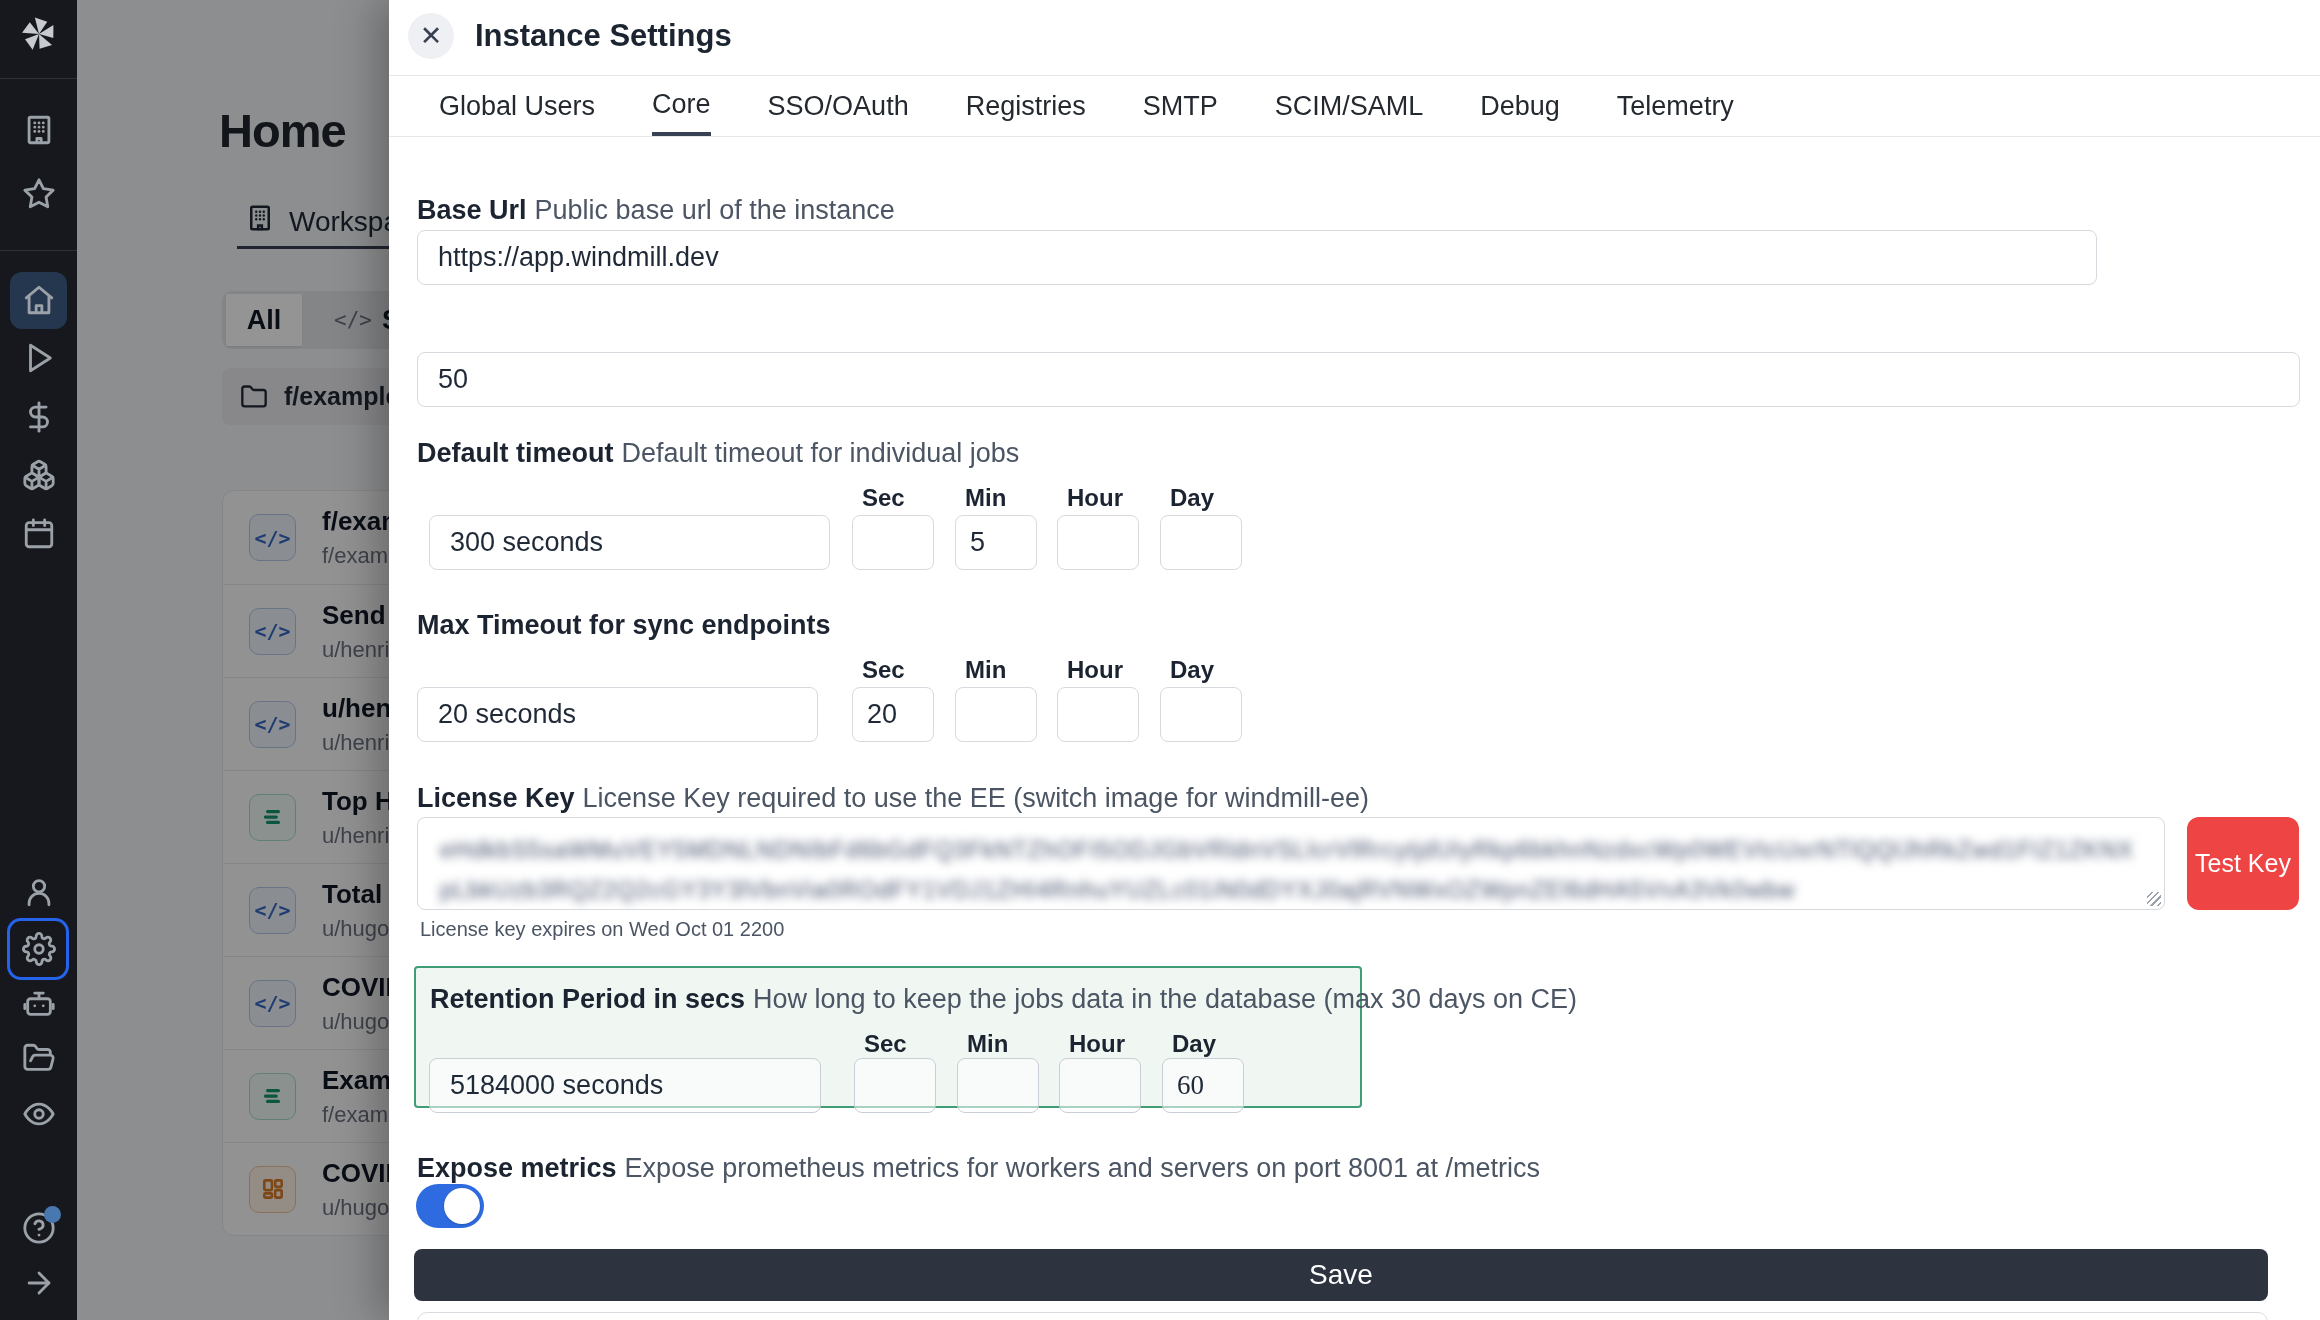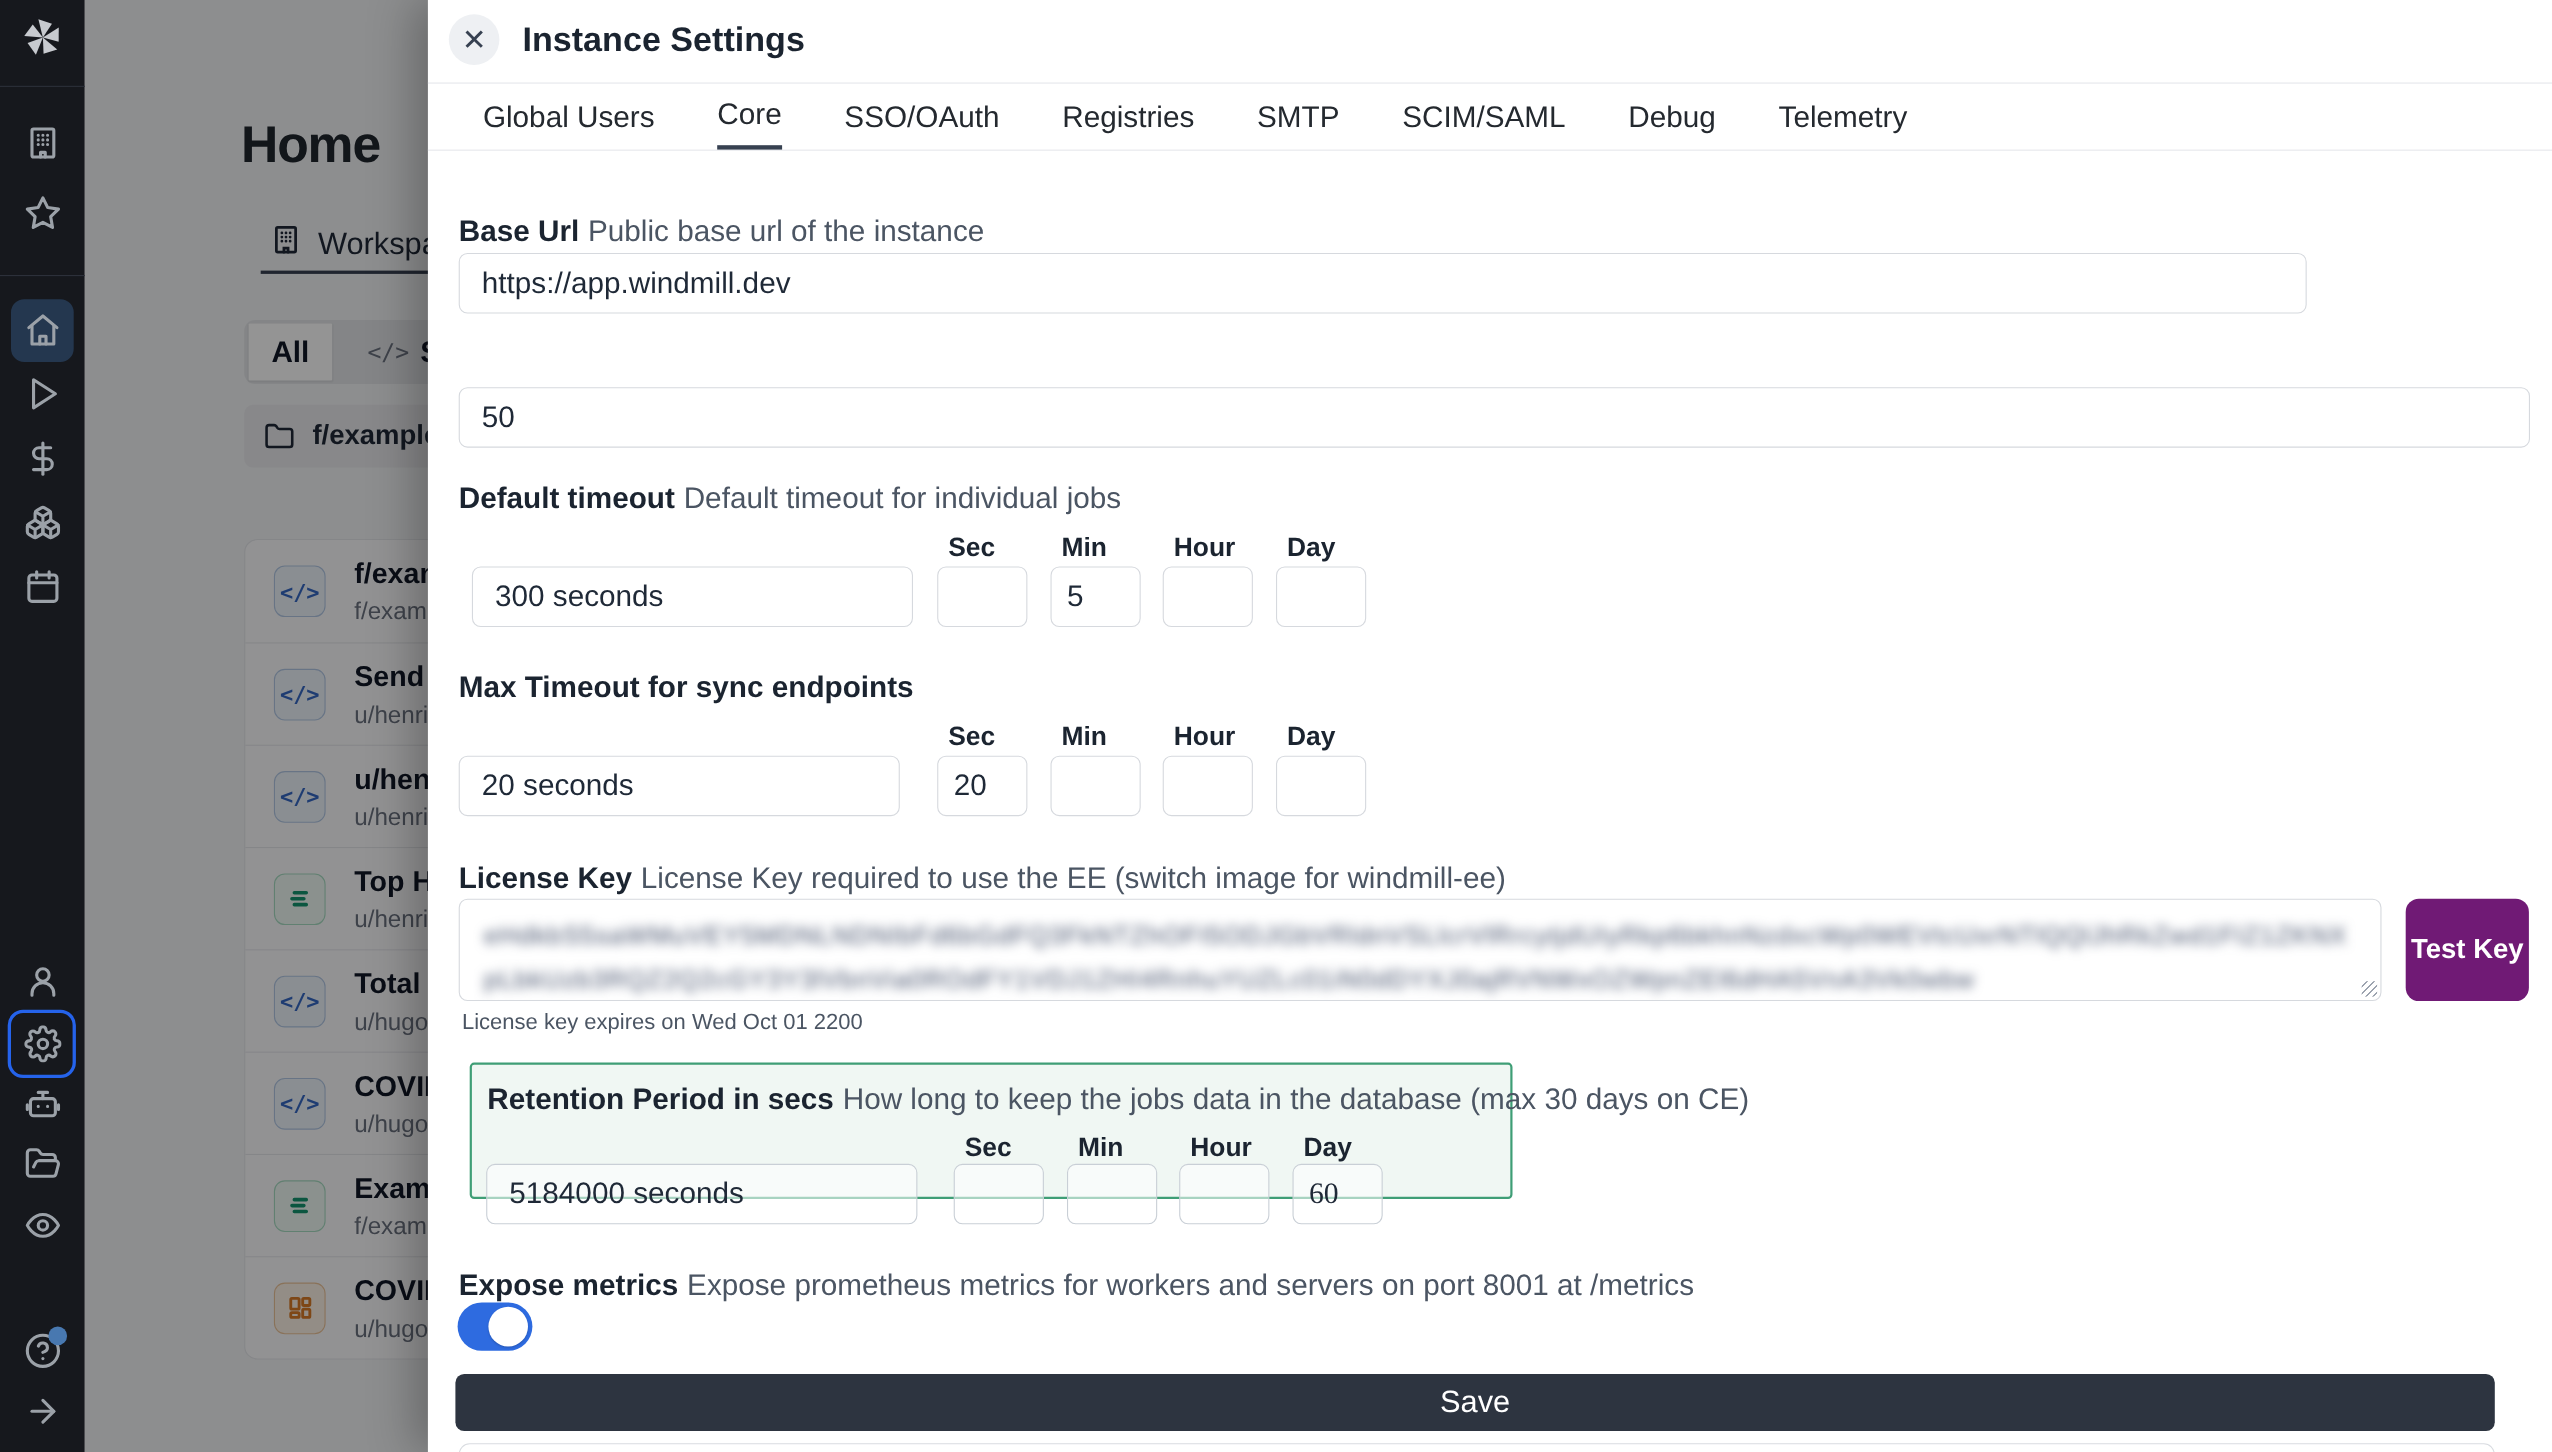--- a/index.html
+++ b/index.html
@@ -64,26 +64,26 @@
        font-size:27px;color:#1f2937;padding:0 20px;font-family:inherit;outline:none;}
   .unit-lab{position:absolute;font-size:24px;font-weight:600;color:#1b2430;}
   .small-in{width:82px;padding:0 14px;}
 
   .lic-area{position:absolute;left:28px;top:817px;width:1748px;height:93px;border:1px solid #d6d9de;border-radius:8px;
             background:#fff;box-sizing:border-box;overflow:hidden;}
   .lic-blur{margin:12px 22px;font-size:23px;line-height:1.75;letter-spacing:1px;color:#44506b;
             filter:blur(5px);word-break:break-all;user-select:none;}
   .resize-h{position:absolute;right:3px;bottom:3px;width:14px;height:14px;
             background:repeating-linear-gradient(135deg,transparent,transparent 3px,#9ca3af 3px,#9ca3af 4.5px);}
-  .testkey{position:absolute;left:1798px;top:817px;width:112px;height:93px;border-radius:12px;background:#701a75;
-           color:#fff;font-weight:700;font-size:25px;display:flex;align-items:center;justify-content:center;
+  .testkey{position:absolute;left:1798px;top:817px;width:112px;height:93px;border-radius:12px;background:#ef4444;
+           color:#fff;font-weight:400;font-size:25px;display:flex;align-items:center;justify-content:center;
            text-align:center;cursor:pointer;}
   .expiry{position:absolute;left:31px;top:918px;font-size:20px;color:#4b5563;}
 
-  .green-box{position:absolute;left:38px;top:966px;width:948px;height:124px;border:2px solid #3f9e76;
+  .green-box{position:absolute;left:25px;top:966px;width:948px;height:142px;border:2px solid #3f9e76;
              background:#f0f7f3;border-radius:4px;box-sizing:border-box;}
   .green-box .tin{background:rgba(255,255,255,.55);border-color:#c9cfd6;}
 
   .metrics-toggle{position:absolute;left:27px;top:1184px;width:68px;height:44px;border-radius:22px;background:#2e6be0;cursor:pointer;}
   .metrics-toggle .knob{position:absolute;right:4px;top:4px;width:36px;height:36px;border-radius:50%;background:#fff;
                         box-shadow:0 1px 2px rgba(0,0,0,.2);}
   .save-btn{position:absolute;left:25px;top:1249px;width:1854px;height:52px;border-radius:8px;background:#2d3440;
             color:#fff;font-size:28px;font-weight:500;display:flex;align-items:center;justify-content:center;cursor:pointer;}
   .next-box{position:absolute;left:28px;top:1312px;width:1851px;height:40px;background:#fff;border:1px solid #d9dce1;border-radius:10px;box-sizing:border-box;}
 </style>

